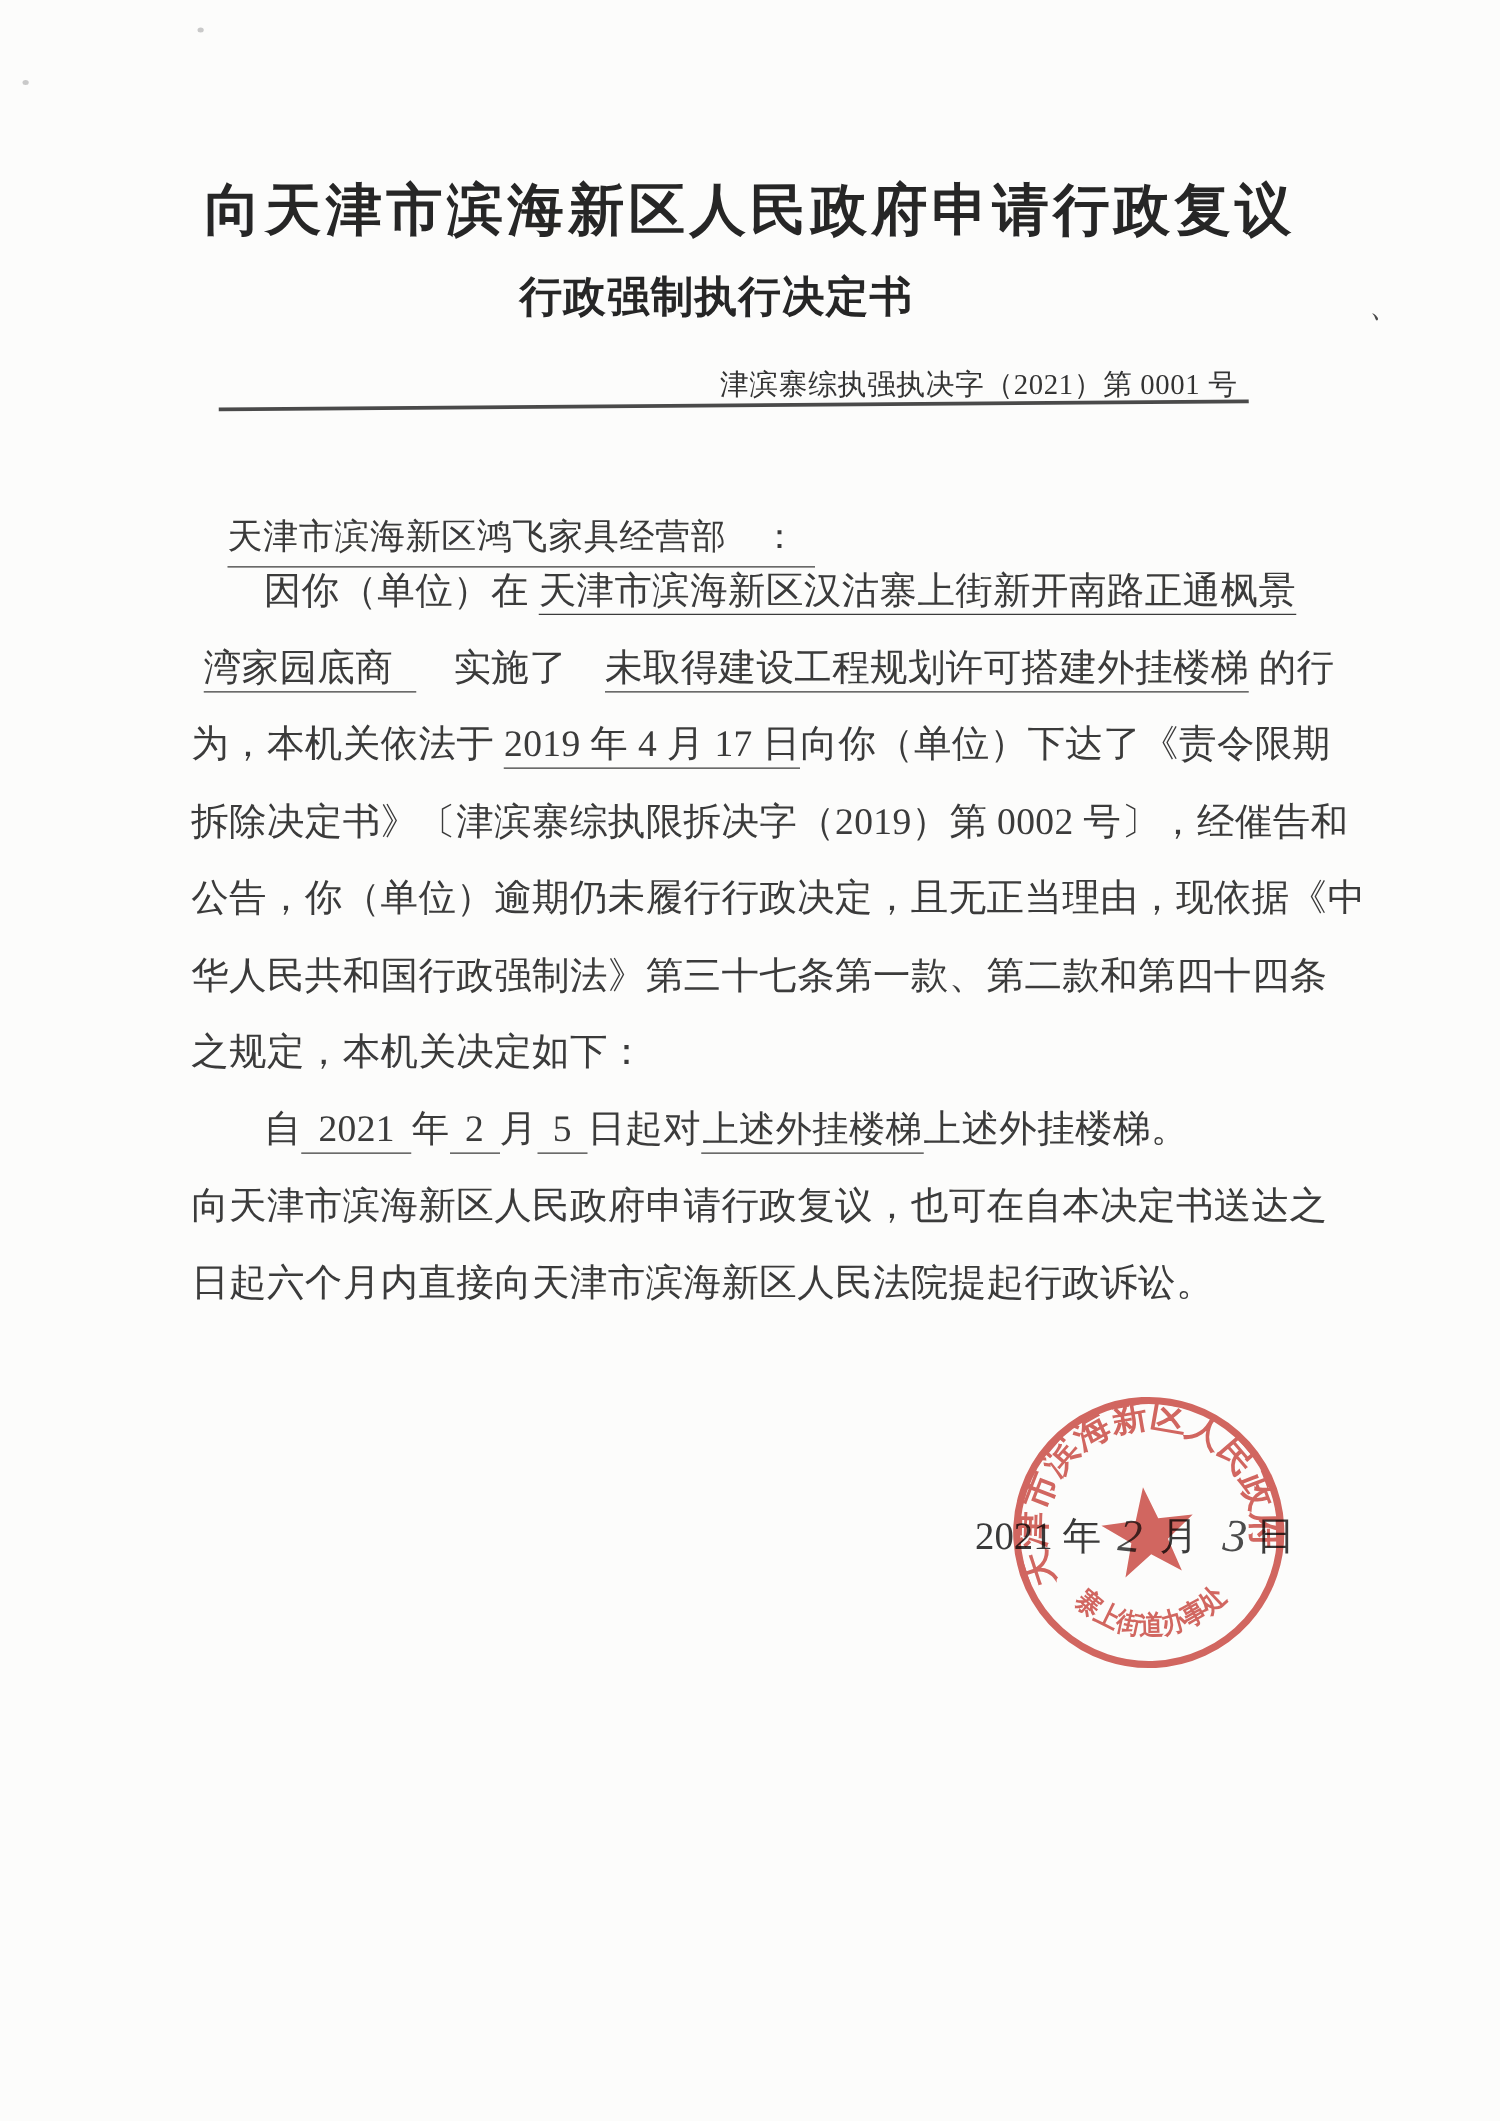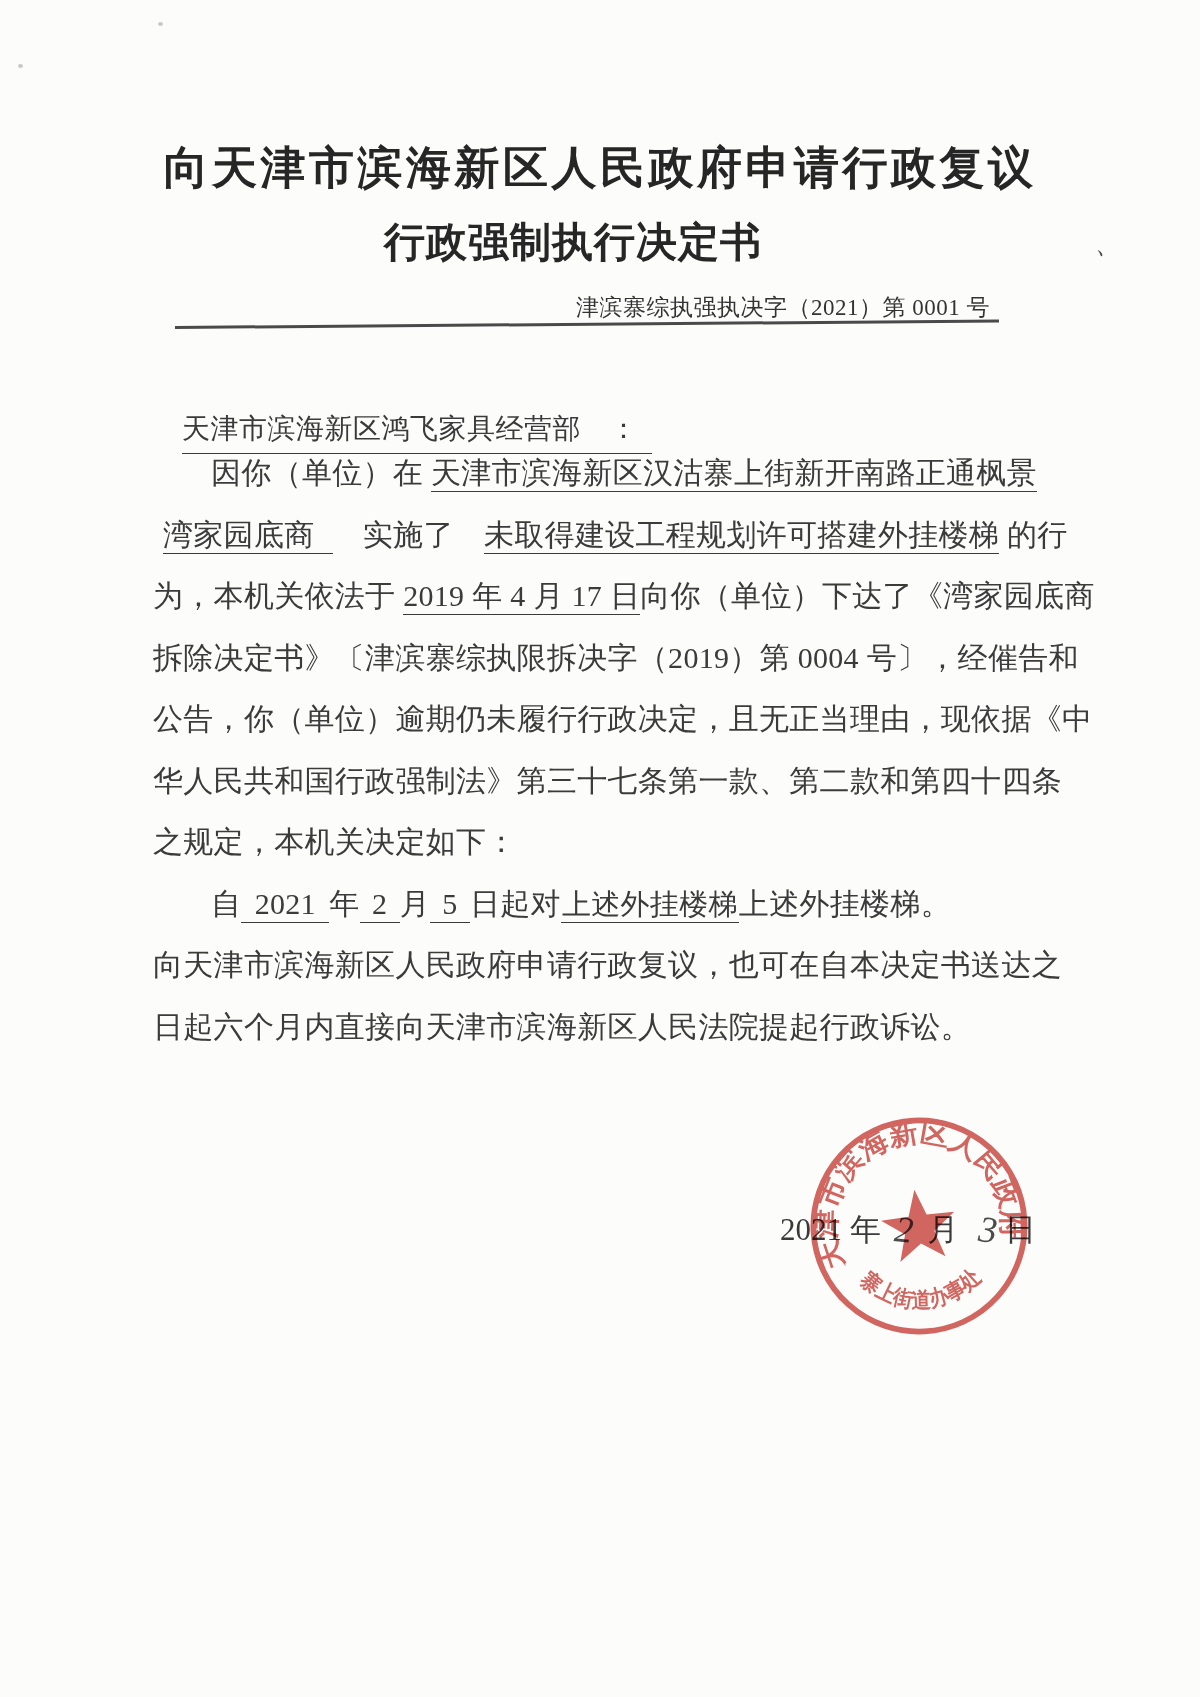--- a/index.html
+++ b/index.html
@@ -21,21 +21,21 @@
     text-align: center;
     color: #262626;
     font-weight: bold;
   }
   .title-line1 {
     font-size: 45px;
     letter-spacing: 3.5px;
     white-space: nowrap;
   }
   .title-line2 {
-    font-size: 41px;
+    font-size: 34px;
     letter-spacing: 1px;
     margin-top: 17px;
     position: relative;
     left: -27px;
     white-space: nowrap;
     font-family: Liberation Serif, serif;
   }
   
   .doc-number {
     position: absolute;
@@ -153,23 +153,23 @@
   <div class="head-rule"></div>
 
   <div class="addressee"><span>天津市滨海新区鸿飞家具经营部</span><span>　：</span></div>
 
   <div class="body-block">
 
     <div class="body-line indent"><span>因你（单位）在 </span><span class="u">天津市滨海新区汉沽寨上街新开南路正通枫景</span></div>
 
     <div class="body-line"><span class="u pr18">湾家园底商</span><span>　实施了　</span><span class="u">未取得建设工程规划许可搭建外挂楼梯</span><span> 的行</span></div>
 
-    <div class="body-line"><span>为，本机关依法于 </span><span class="u">2019 年 4 月 17 日</span><span>向你（单位）下达了《湾家园底商</span></div>
+    <div class="body-line"><span>为，本机关依法于 </span><span class="u">2019 年 4 月 17 日</span><span>向你（单位）下达了《责令限期</span></div>
 
-    <div class="body-line">拆除决定书》〔津滨寨综执限拆决字（2019）第 0004 号〕，经催告和</div>
+    <div class="body-line">拆除决定书》〔津滨寨综执限拆决字（2019）第 0002 号〕，经催告和</div>
     <div class="body-line">公告，你（单位）逾期仍未履行行政决定，且无正当理由，现依据《中</div>
     <div class="body-line">华人民共和国行政强制法》第三十七条第一款、第二款和第四十四条</div>
     <div class="body-line">之规定，本机关决定如下：</div>
 
     <div class="body-line indent"><span>自</span><span class="blank blank-year">2021</span><span>年</span><span class="blank blank-month">2</span><span>月</span><span class="blank blank-day">5</span><span>日起对</span><span class="blank blank-obj">上述外挂楼梯</span><span>上述外挂楼梯。</span></div>
 
     <div class="body-line">向天津市滨海新区人民政府申请行政复议，也可在自本决定书送达之</div>
     <div class="body-line">日起六个月内直接向天津市滨海新区人民法院提起行政诉讼。</div>
   </div>
 

